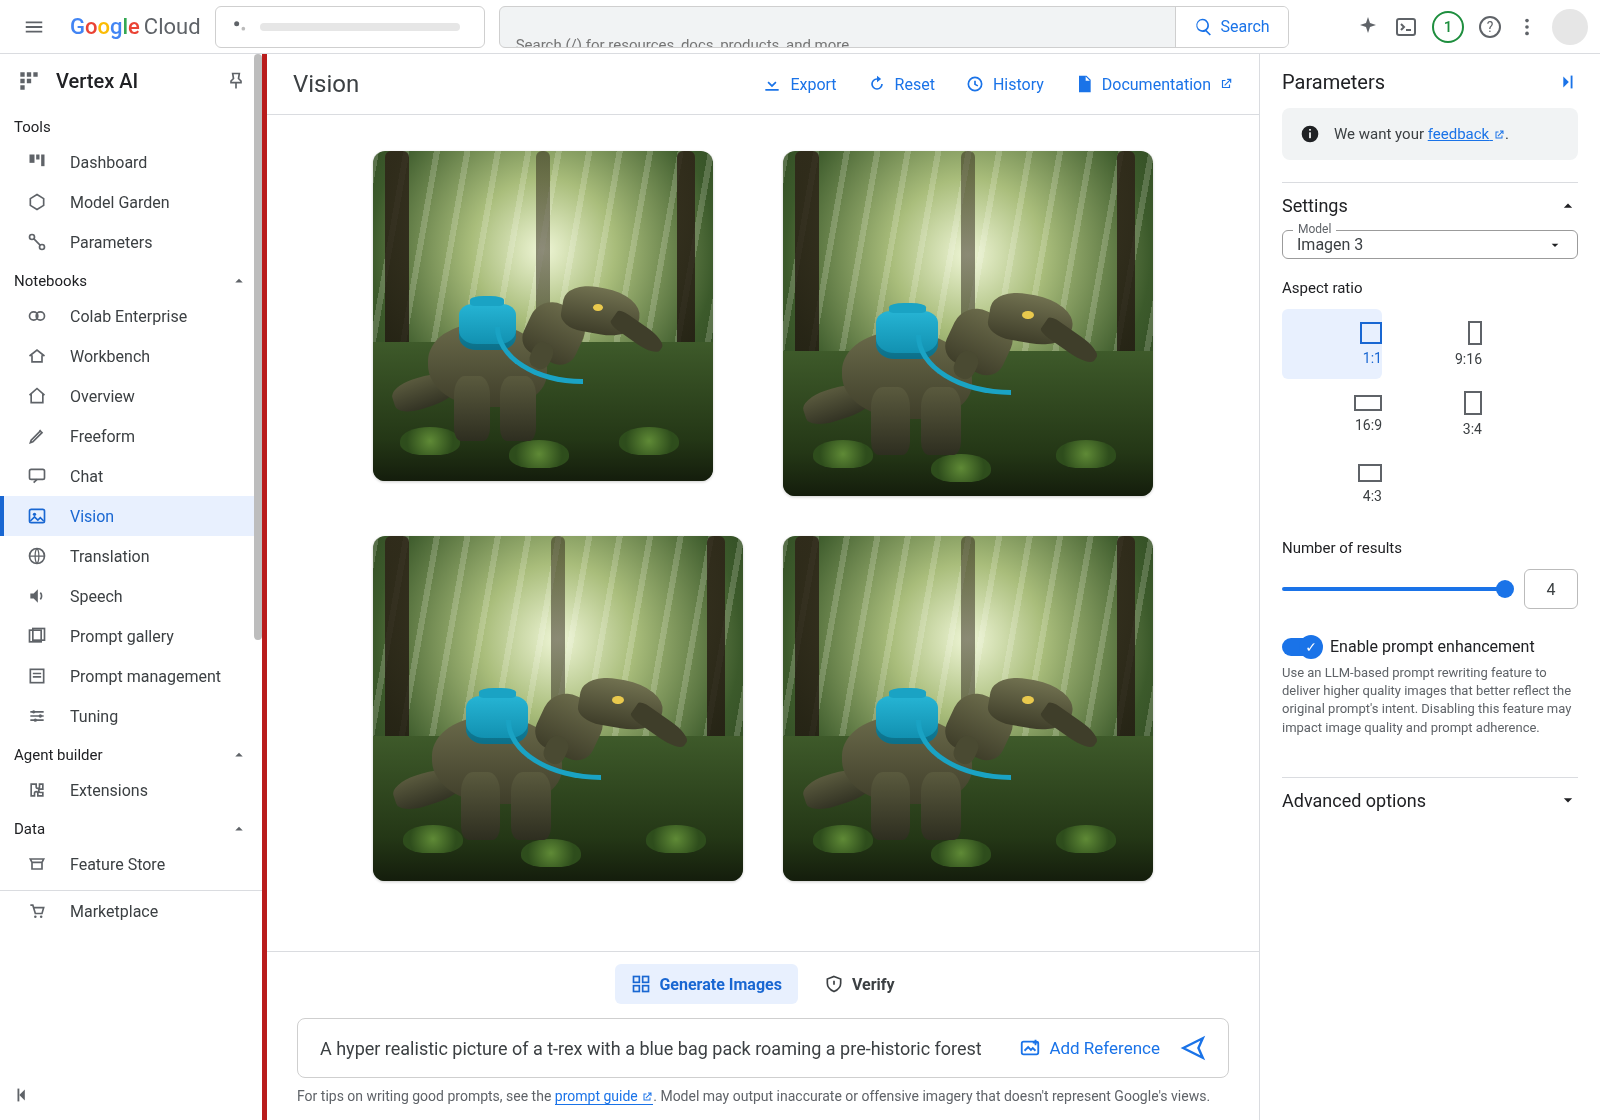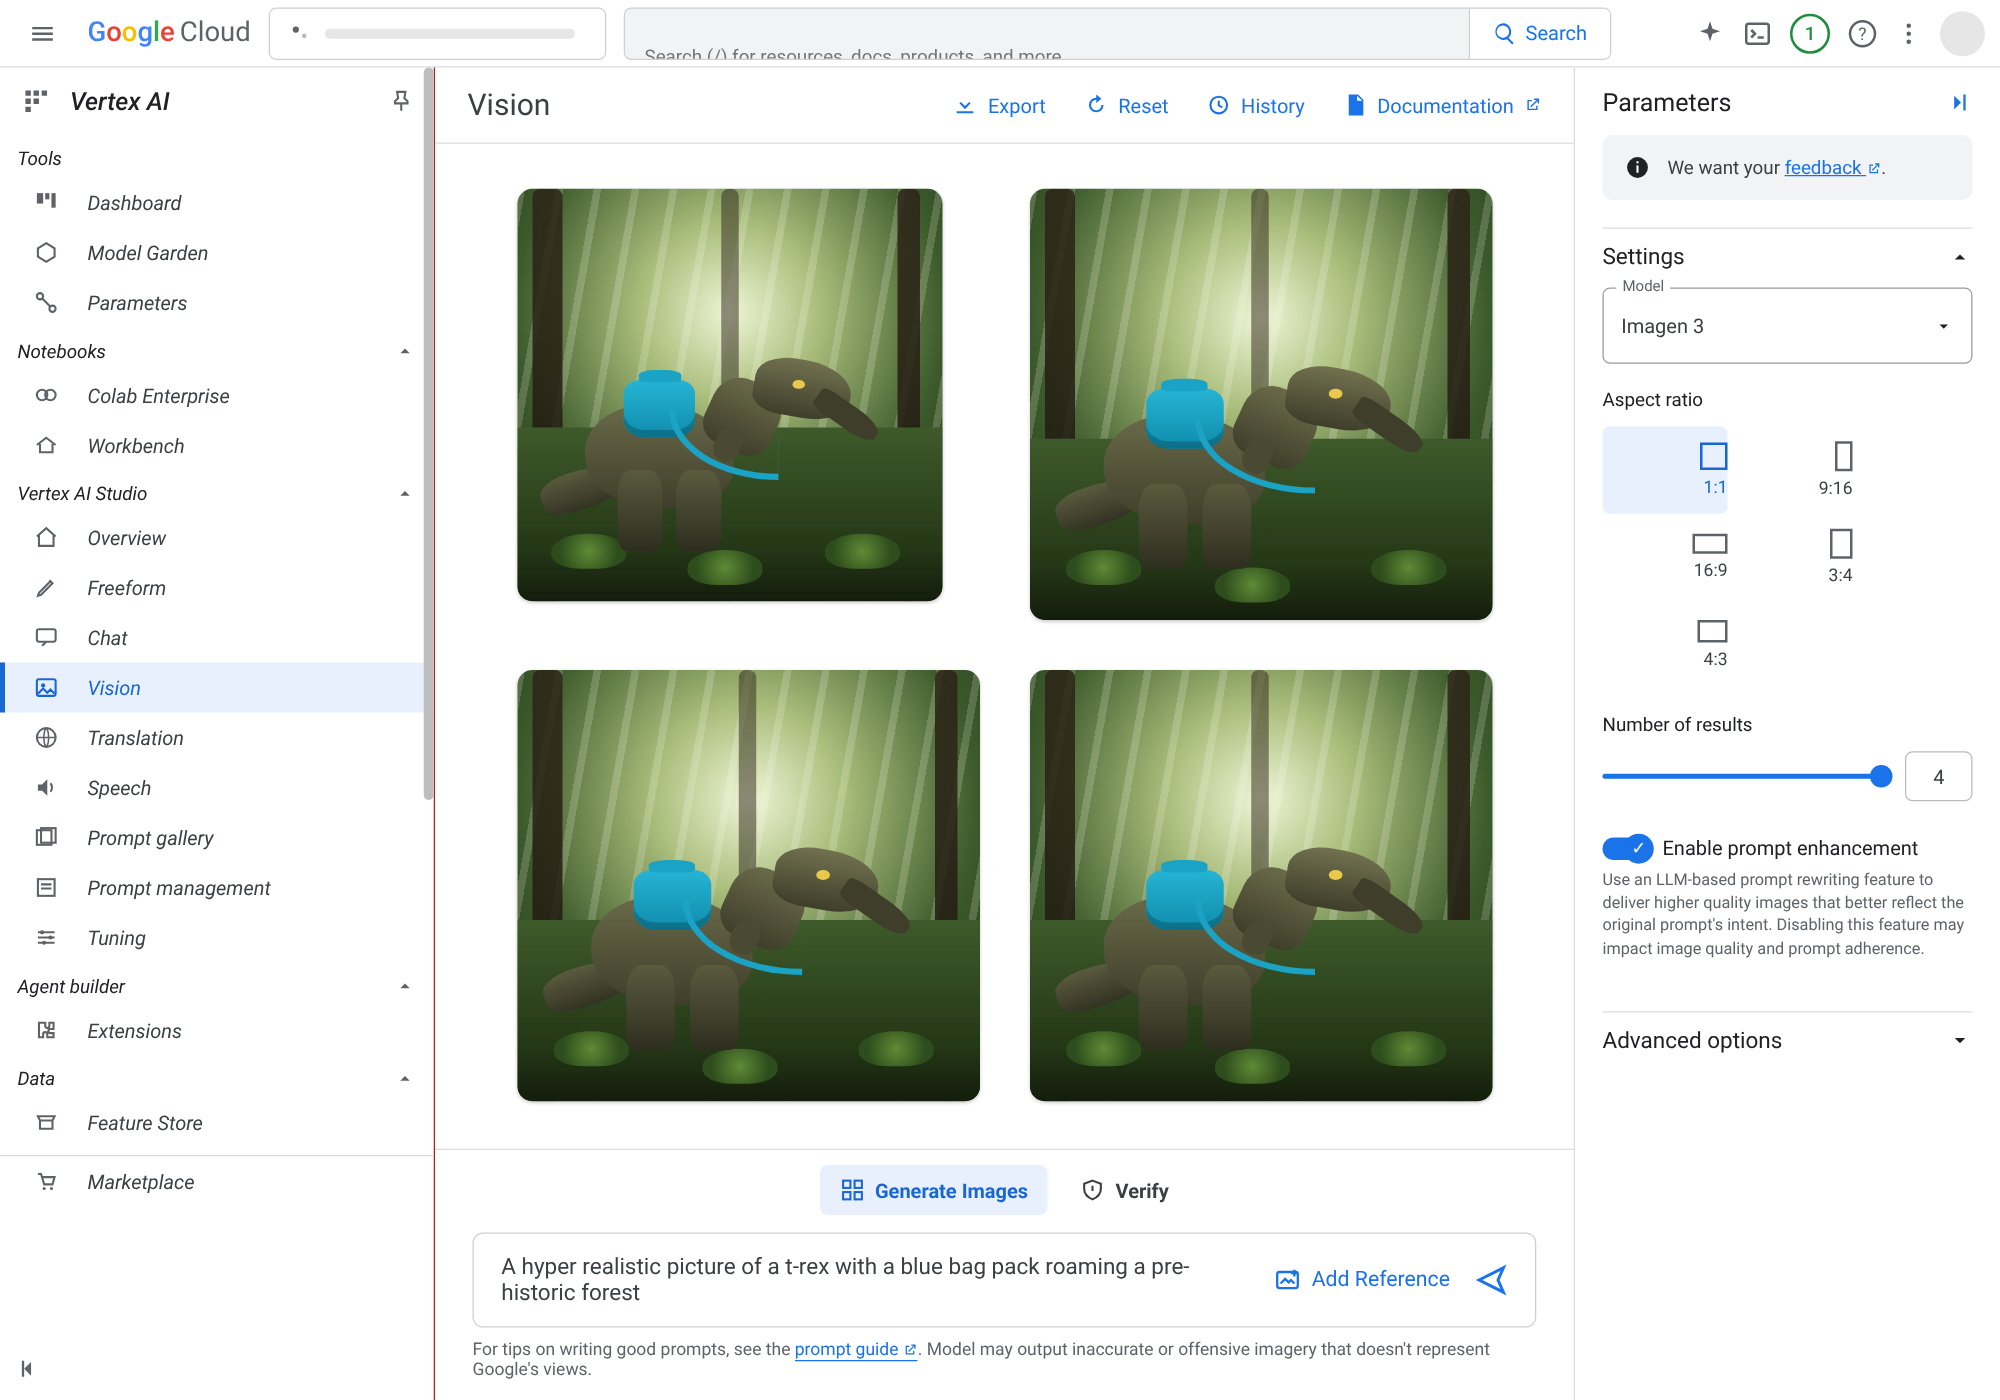--- a/index.html
+++ b/index.html
@@ -13,21 +13,21 @@
   .chip-line{width:200px;height:8px;background:#e6e6e6;border-radius:4px;}
   .big-search{flex:1;max-width:790px;height:42px;border:1px solid #cfcfcf;border-radius:6px;background:#f1f3f4;display:flex;align-items:center;overflow:hidden;}
   .big-search input{flex:1;background:transparent;border:none;font-size:15px;padding:0 16px;color:#5f6368;outline:none;margin-top:36px;}
   .search-btn{display:flex;align-items:center;gap:6px;color:#1a73e8;font-size:16px;padding:0 18px;border-left:1px solid #cfcfcf;height:100%;background:#fff;}
   .tb-icons{display:flex;align-items:center;gap:14px;margin-left:auto;}
   .badge-circle{width:32px;height:32px;border:2px solid #1e8e3e;border-radius:50%;display:flex;align-items:center;justify-content:center;color:#1e8e3e;font-size:15px;font-weight:500;}
   .avatar{width:36px;height:36px;border-radius:50%;background:#e6e6e6;}
   .icn{color:#5f6368;}
 
   .body-row{display:flex;height:calc(100% - 54px);}
-  .sidebar{width:348px;border-right:1px solid #b91c1c;overflow-y:auto;position:relative;font-style:italic;}
+  .sidebar{width:267px;border-right:5px solid #b91c1c;overflow-y:auto;position:relative;}
   .sb-scroll-hint{position:absolute;right:0;top:0;width:8px;height:55%;background:#bdbdbd;border-radius:4px;}
   .sb-header{display:flex;align-items:center;gap:14px;padding:14px 16px;}
   .sb-title{font-size:20px;font-weight:500;color:#202124;flex:1;}
   .pin-ic{color:#5f6368;}
   .sb-section-title{font-size:15px;color:#202124;padding:10px 14px 6px;}
   .sb-section-row{display:flex;align-items:center;justify-content:space-between;padding:10px 14px 6px;font-size:15px;color:#202124;}
   .sb-item{display:flex;align-items:center;gap:22px;padding:10px 16px 10px 26px;font-size:16px;color:#3c4043;border-radius:0;cursor:pointer;}
   .sb-item.active{background:#e8f0fe;color:#1967d2;border-left:4px solid #1967d2;padding-left:22px;}
   .sb-item .ic{width:22px;display:inline-flex;justify-content:center;}
 
@@ -72,21 +72,21 @@
   .tip{font-size:14px;color:#5f6368;margin-top:10px;}
   .tip a{color:#1a73e8;text-decoration:none;border-bottom:1px solid #1a73e8;}
 
   .right{width:340px;padding:16px 22px;overflow:auto;}
   .right-head{display:flex;align-items:center;justify-content:space-between;margin-bottom:14px;}
   .right-title{font-size:20px;color:#202124;}
   .feedback-box{background:#f1f3f4;border-radius:8px;padding:16px 18px;display:flex;align-items:center;gap:14px;font-size:15px;margin-bottom:22px;}
   .feedback-box a{color:#1a73e8;text-decoration:underline;}
   .sect-head{display:flex;align-items:center;justify-content:space-between;font-size:18px;color:#202124;margin:8px 0 14px;padding-top:12px;}
   .sect-head.brd{border-top:1px solid #dadce0;}
-  .model-field{position:relative;border:1px solid #9b9b9b;border-radius:6px;padding:20px 14px;display:flex;align-items:center;justify-content:space-between;font-size:16px;margin-bottom:20px;}
+  .model-field{position:relative;border:1px solid #9b9b9b;border-radius:6px;padding:4px 14px;display:flex;align-items:center;justify-content:space-between;font-size:16px;margin-bottom:20px;}
   .model-label{position:absolute;top:-9px;left:10px;background:#fff;padding:0 5px;font-size:12px;color:#5f6368;}
   .sub-label{font-size:15px;color:#202124;margin-bottom:12px;}
   .ratio-grid{display:flex;flex-wrap:wrap;gap:0;margin-bottom:20px;}
   .ratio-cell{width:100px;height:70px;display:flex;flex-direction:column;align-items:flex-end;justify-content:center;gap:6px;border-radius:6px;cursor:pointer;font-size:14px;color:#3c4043;}
   .ratio-cell.sel{background:#e8f0fe;color:#1967d2;}
   .ratio-cell.sel .r-shape{border-color:#1967d2;}
   .r-shape{border:2.5px solid #5f6368;}
   .slider-row{display:flex;align-items:center;gap:18px;margin-bottom:28px;}
   .slider{flex:1;position:relative;height:4px;background:#1a73e8;border-radius:2px;}
   .slider-thumb{position:absolute;right:-8px;top:50%;transform:translate(0,-50%);width:18px;height:18px;background:#1a73e8;border-radius:50%;}
@@ -230,28 +230,20 @@
       </div>
     <div class="sb-item">
         <span class="ic">
           <svg width="20" height="20" viewBox="0 0 24 24">
             <path fill="none" stroke="#5f6368" stroke-width="2" d="M3 12l9-7 9 7M6 11v8h12v-8"></path>
           </svg>
         </span>
         <span>Workbench</span>
       </div>
 
-    <div class="sb-section-row">
-        <span>Vertex AI Studio</span>
-        <span>
-          <svg width="18" height="18" viewBox="0 0 24 24">
-            <path fill="#5f6368" d="M7 14l5-5 5 5z"></path>
-          </svg>
-        </span>
-      </div>
     <div class="sb-item">
         <span class="ic">
           <svg width="20" height="20" viewBox="0 0 24 24">
             <path fill="none" stroke="#5f6368" stroke-width="2" d="M3 11l9-8 9 8M5 10v10h14V10"></path>
           </svg>
         </span>
         <span>Overview</span>
       </div>
     <div class="sb-item">
         <span class="ic">

